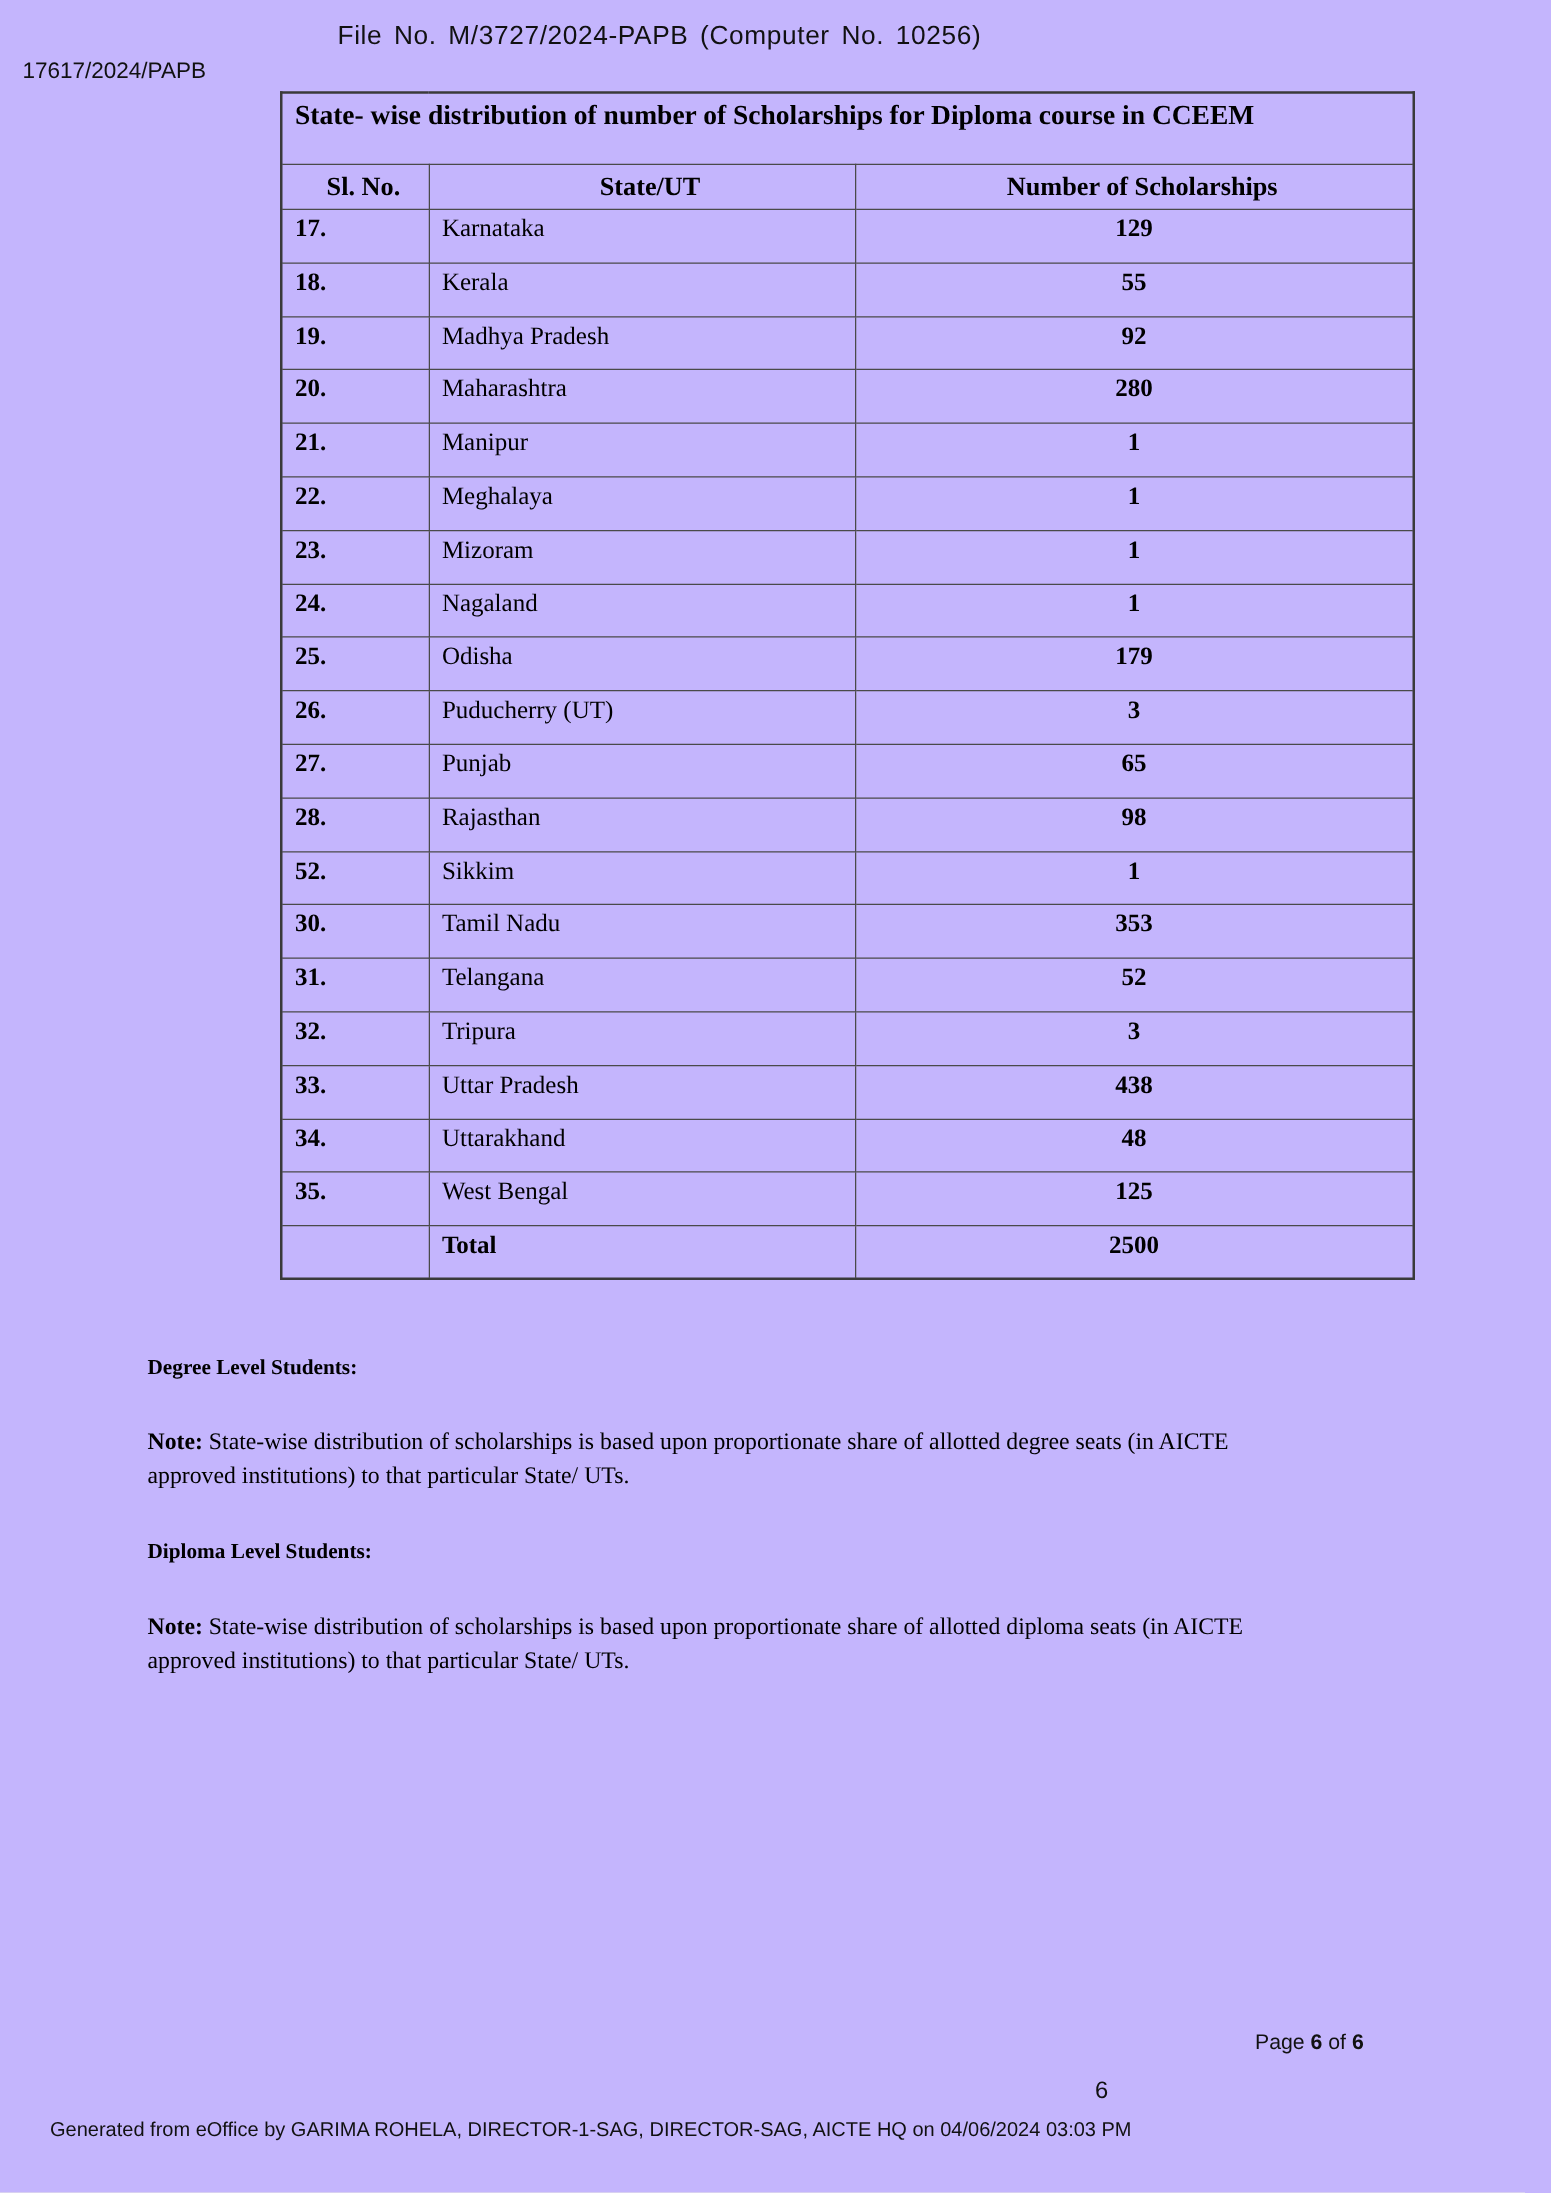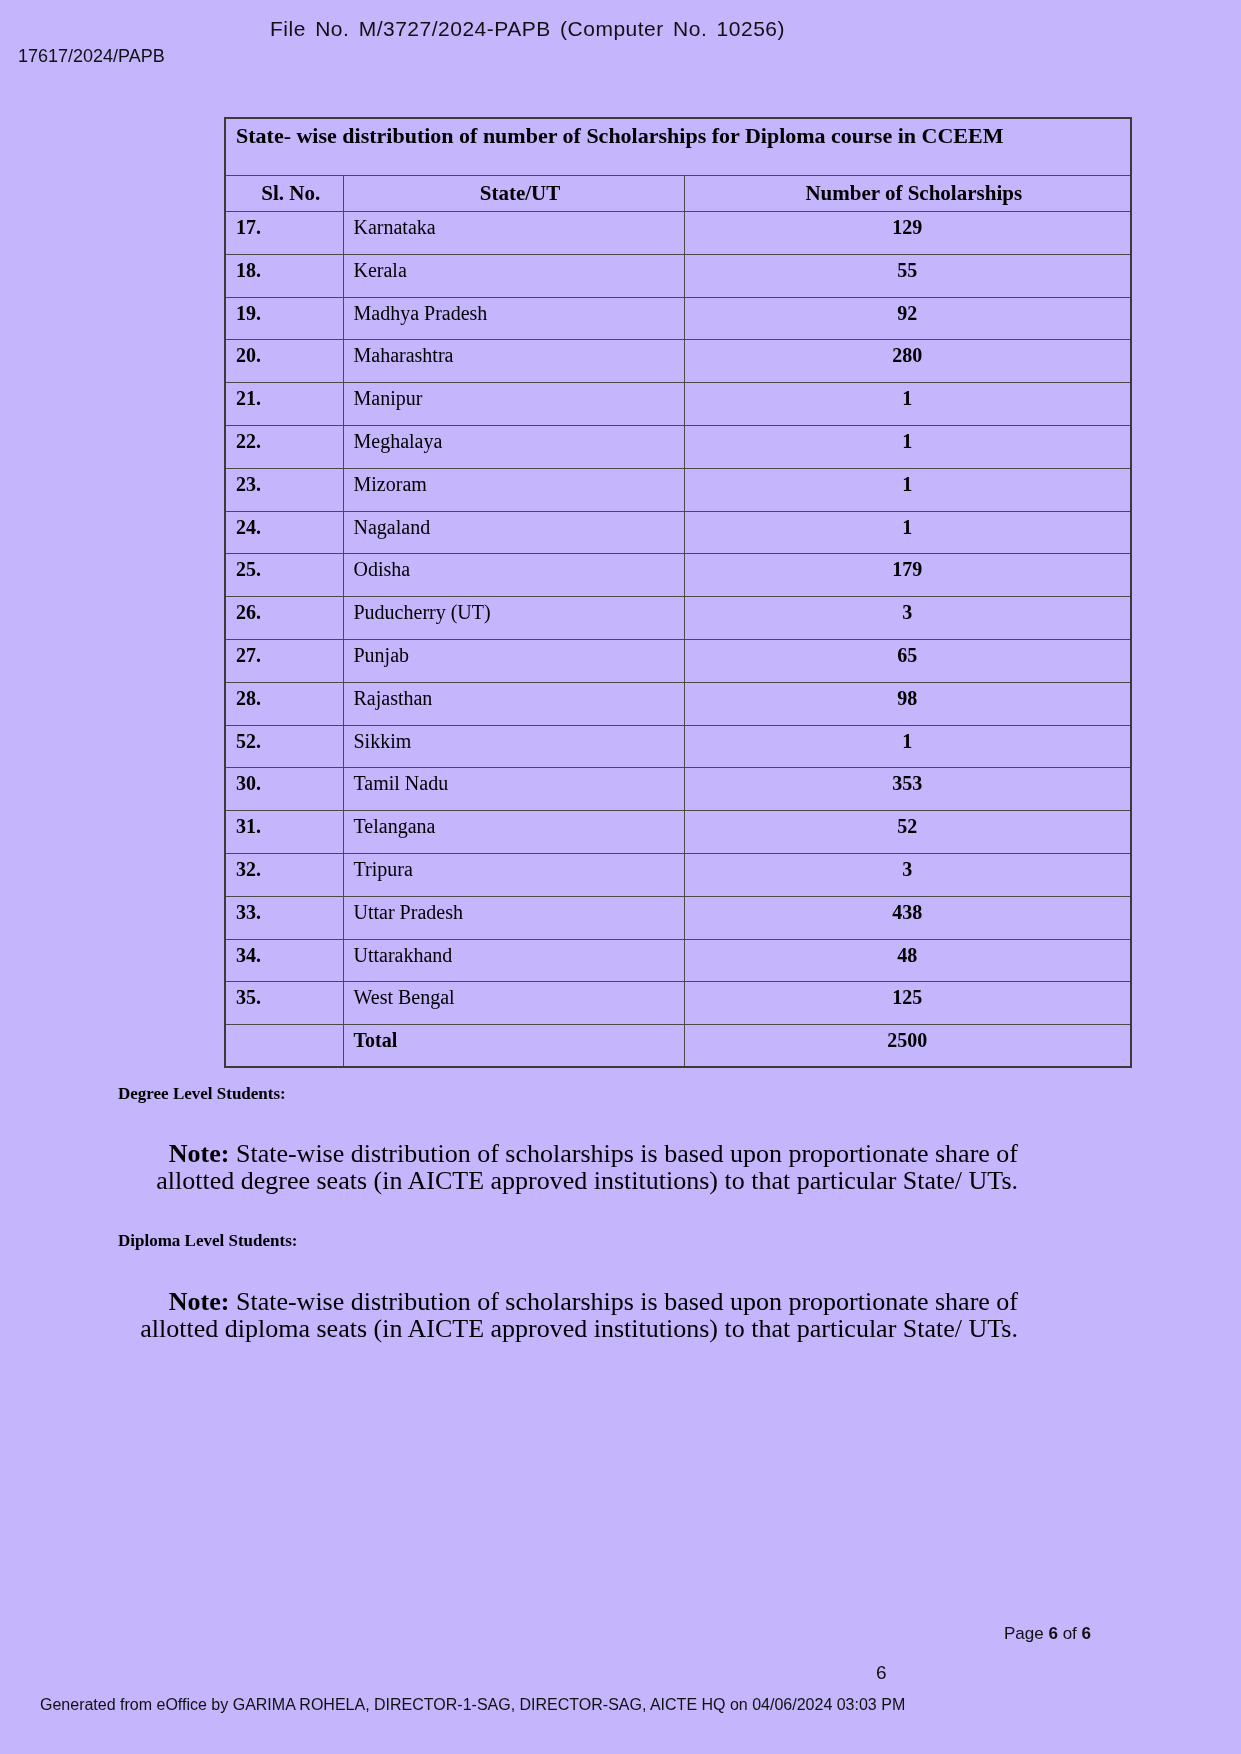--- a/index.html
+++ b/index.html
@@ -37,21 +37,20 @@
     left: 224px; top: 73px;
     width: 906px;
   }
   table.schol {
     border-collapse: collapse;
     table-layout: fixed;
     width: 906px;
     font-family: "Liberation Serif", serif;
     font-size: 20px;
     color: #000000;
-    margin-top: 44px;
   }
   table.schol td, table.schol th {
     border: 1px solid #4a4a4a;
     padding: 4px 10px 2px 10px;
     vertical-align: top;
     overflow: hidden;
   }
   table.schol { border: 2px solid #3a3a3a; }
   .title-cell {
     height: 50px;
@@ -79,23 +78,23 @@
     position: absolute;
     left: 118px;
     font-size: 17px;
     font-weight: bold;
     white-space: nowrap;
   }
   .sec-note {
     position: absolute;
     left: 118px;
     width: 900px;
-    font-size: 26px;
+    font-size: 19px;
     line-height: 27px;
-    text-align: right;
+    text-align: left;
   }
   .note-label { font-weight: bold; }
   #degree-heading  { top: 1084px; }
   #degree-note     { top: 1140px; }
   #diploma-heading { top: 1231px; }
   #diploma-note    { top: 1288px; }
   
   .page-indicator {
     position: absolute;
     left: 1004px; top: 1624px;

